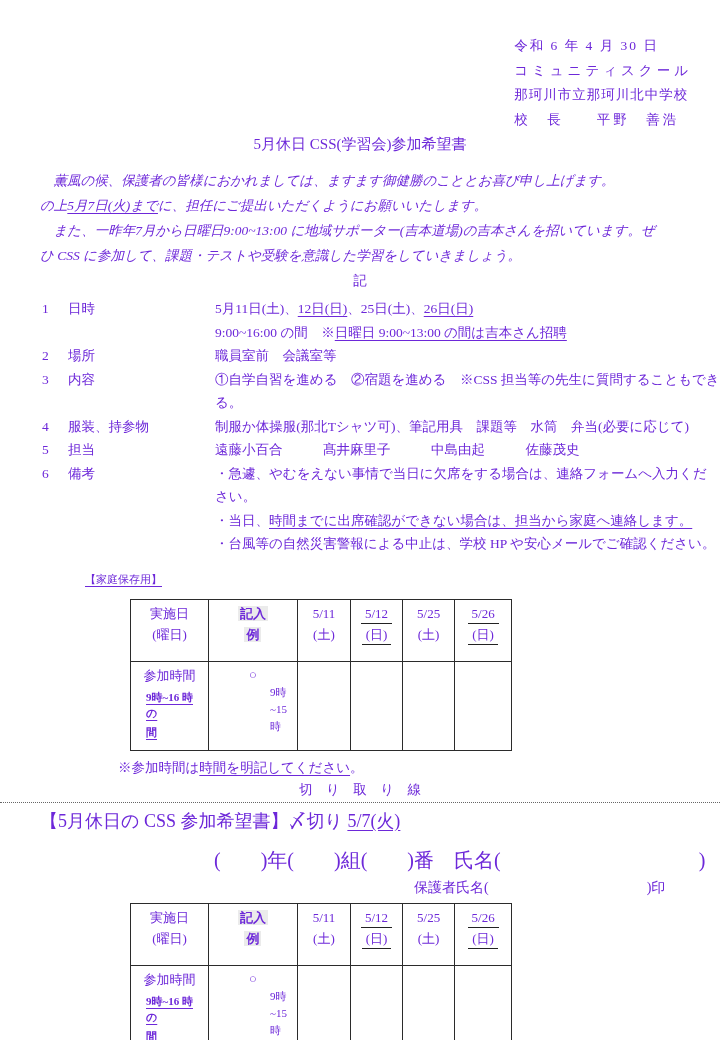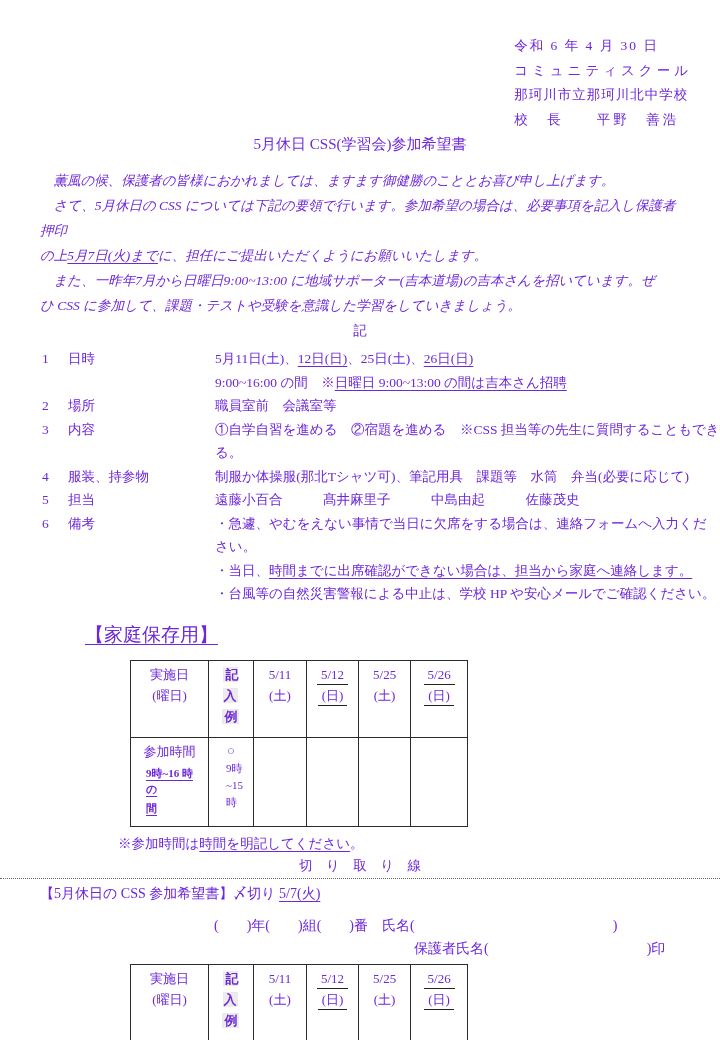--- a/index.html
+++ b/index.html
@@ -18,60 +18,59 @@
 
   .intro{margin:14px 36px 0 40px;font-size:13.5px;line-height:25px;font-style:italic;}
   .ki{text-align:center;font-size:13.5px;line-height:25px;}
 
   .list{margin-top:4px;font-size:13.5px;line-height:23.5px;}
   .li{display:flex;margin-left:42px;}
   .li .num{width:26px;flex:none;}
   .li .label{width:147px;flex:none;}
   .li .content{flex:1;}
 
-  .keep{margin:16px 0 0 85px;font-size:19px;}
+  .keep{margin:16px 0 0 85px;font-size:11px;}
 
   .ftable{border-collapse:collapse;table-layout:fixed;font-size:13px;}
   .ftable td{border:1.2px solid #2b2b2b;text-align:center;vertical-align:top;padding:10px;}
   .hrow td{height:48px;padding-top:3px;line-height:21px;}
   .drow td{height:66px;padding-top:4px;line-height:20px;}
   .hl{font-weight:bold;background:#ebebeb;padding:0 2px;}
   .du{display:inline-block;border-bottom:1px solid #222;padding:0 4px;line-height:19px;}
   .drow .sub{font-size:11px;font-weight:bold;text-align:left;padding:3px 0 0 5px;line-height:16px;}
   .circ{font-size:13px;line-height:18px;}
-  .ex{font-size:11px;text-align:left;padding-left:7px;line-height:17px;}
+  .ex{font-size:11px;text-align:left;padding-left:7px;line-height:17px;margin-left:44px;}
   .tblwrap{margin:12px 0 0 130px;}
   .tblwrap2{margin:6px 0 0 130px;}
 
   .note{margin:8px 0 0 118px;font-size:13.5px;}
   .cutline{margin-top:4px;text-align:center;font-size:13.5px;}
   .dotline{margin-top:3px;height:0;border-top:1.5px dotted #666;}
-  .form-title{margin:6px 0 0 40px;font-size:14px;}
-  .fields{margin:14px 8px 0 214px;font-size:14px;}
+  .form-title{margin:6px 0 0 40px;font-size:18px;}
+  .fields{margin:14px 8px 0 214px;font-size:20px;}
   .gap1{display:inline-block;width:198px;}
   .guardian{margin:5px 0 0 414px;font-size:14px;}
   .gap2{display:inline-block;width:158px;}
 </style>
 </head>
 <body>
 
 <div class="page">
 
   <div class="hdr">
     <div class="date">令和 6 年 4 月 30 日</div>
     <div class="org">コミュニティスクール</div>
     <div class="school">那珂川市立那珂川北中学校</div>
     <div class="principal">校　長　　平野　善浩</div>
   </div>
 
   <div class="title">5月休日 CSS(学習会)参加希望書</div>
 
   <div class="intro">
     <div>　薫風の候、保護者の皆様におかれましては、ますます御健勝のこととお喜び申し上げます。</div>
-    <div>　さて、5月休日の CSS については下記の要領で行います。参加希望の場合は、必要事項を記入し保護者押印</div>
     <div><span>の上</span><span class="u">5月7日(火)まで</span><span>に、担任にご提出いただくようにお願いいたします。</span></div>
     <div>　また、一昨年7月から日曜日9:00~13:00 に地域サポーター(吉本道場)の吉本さんを招いています。ぜ</div>
     <div>ひ CSS に参加して、課題・テストや受験を意識した学習をしていきましょう。</div>
   </div>
 
   <div class="ki">記</div>
 
   <div class="list">
     <div class="li">
       <span class="num">1</span>

